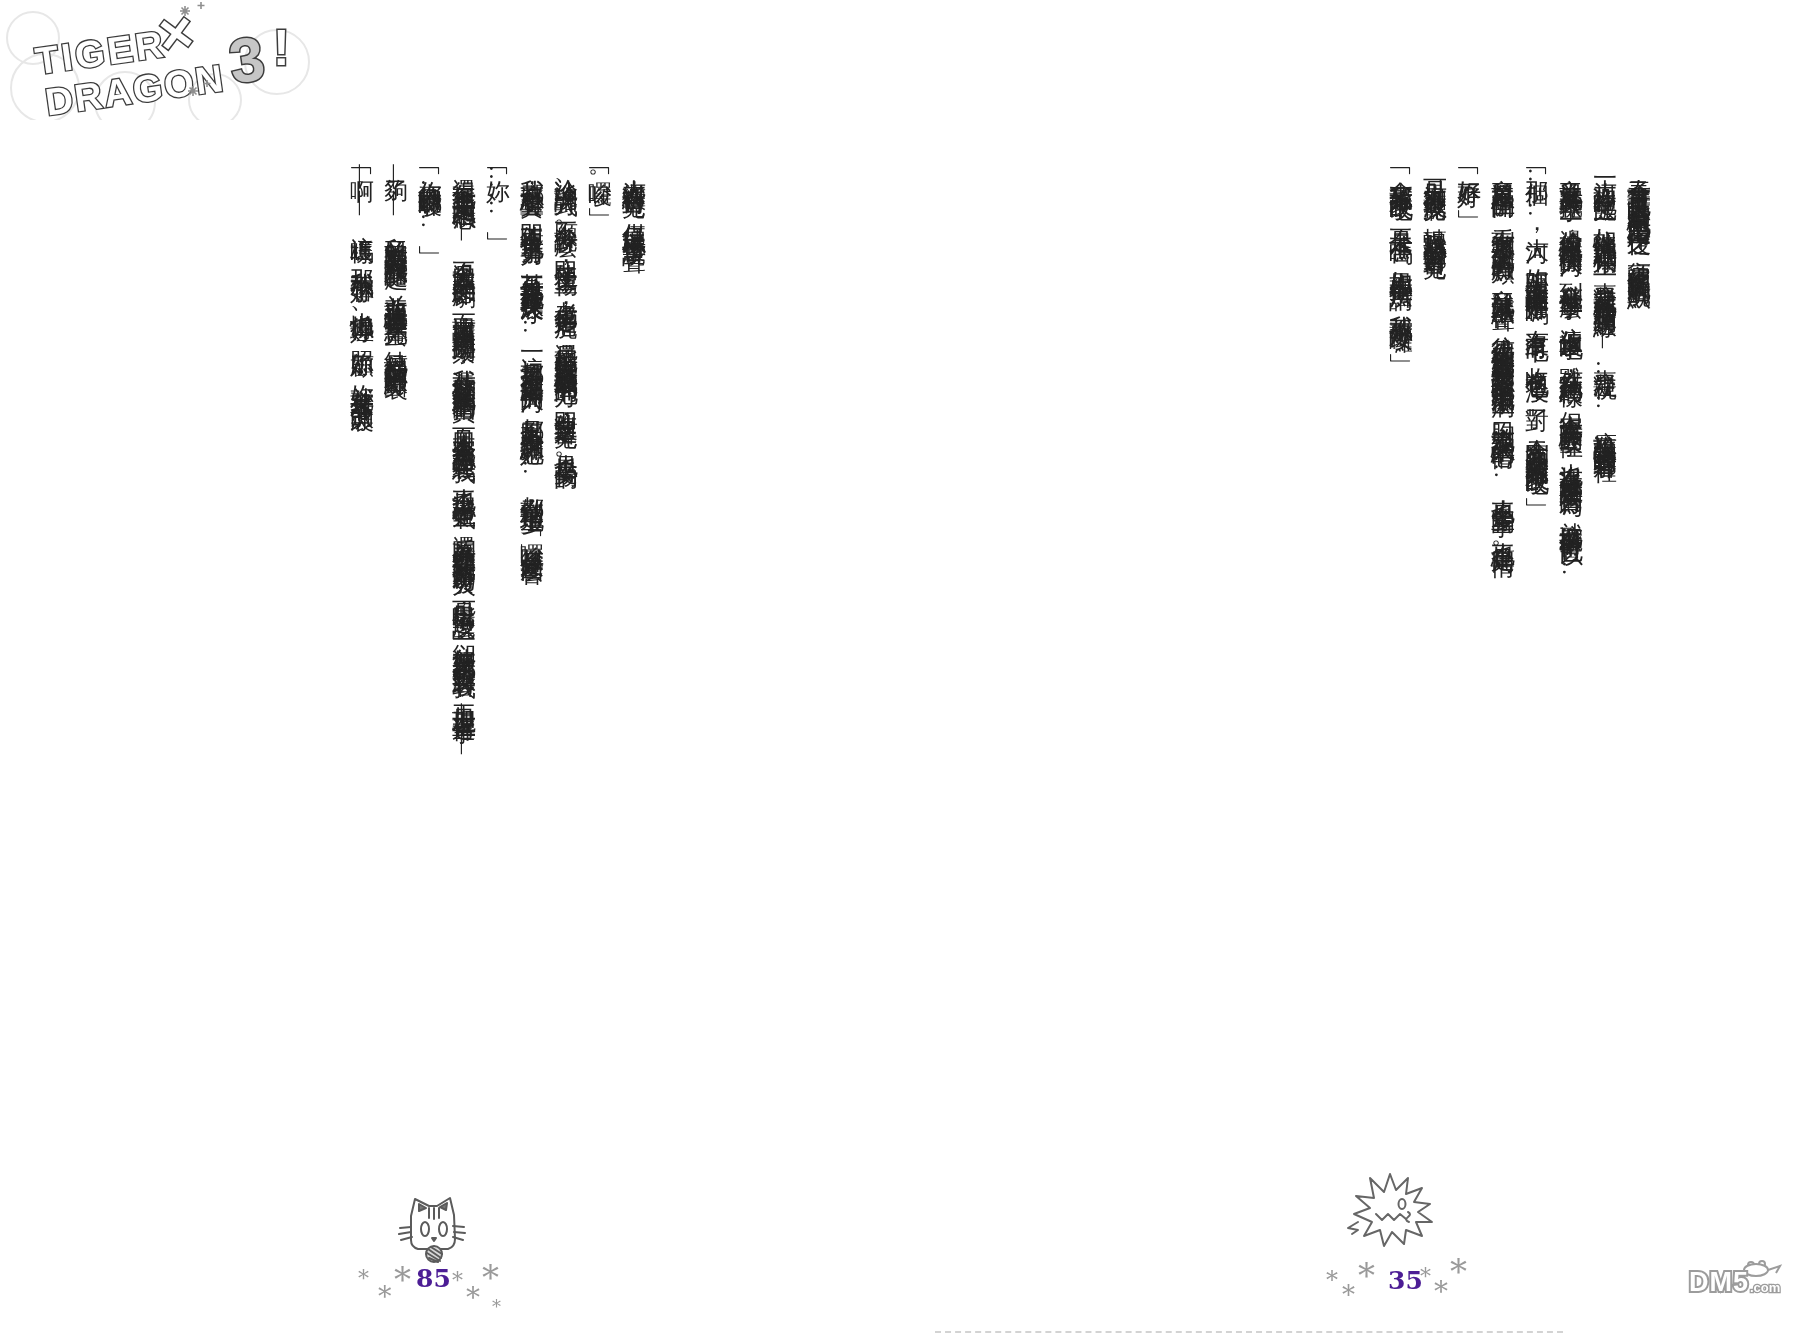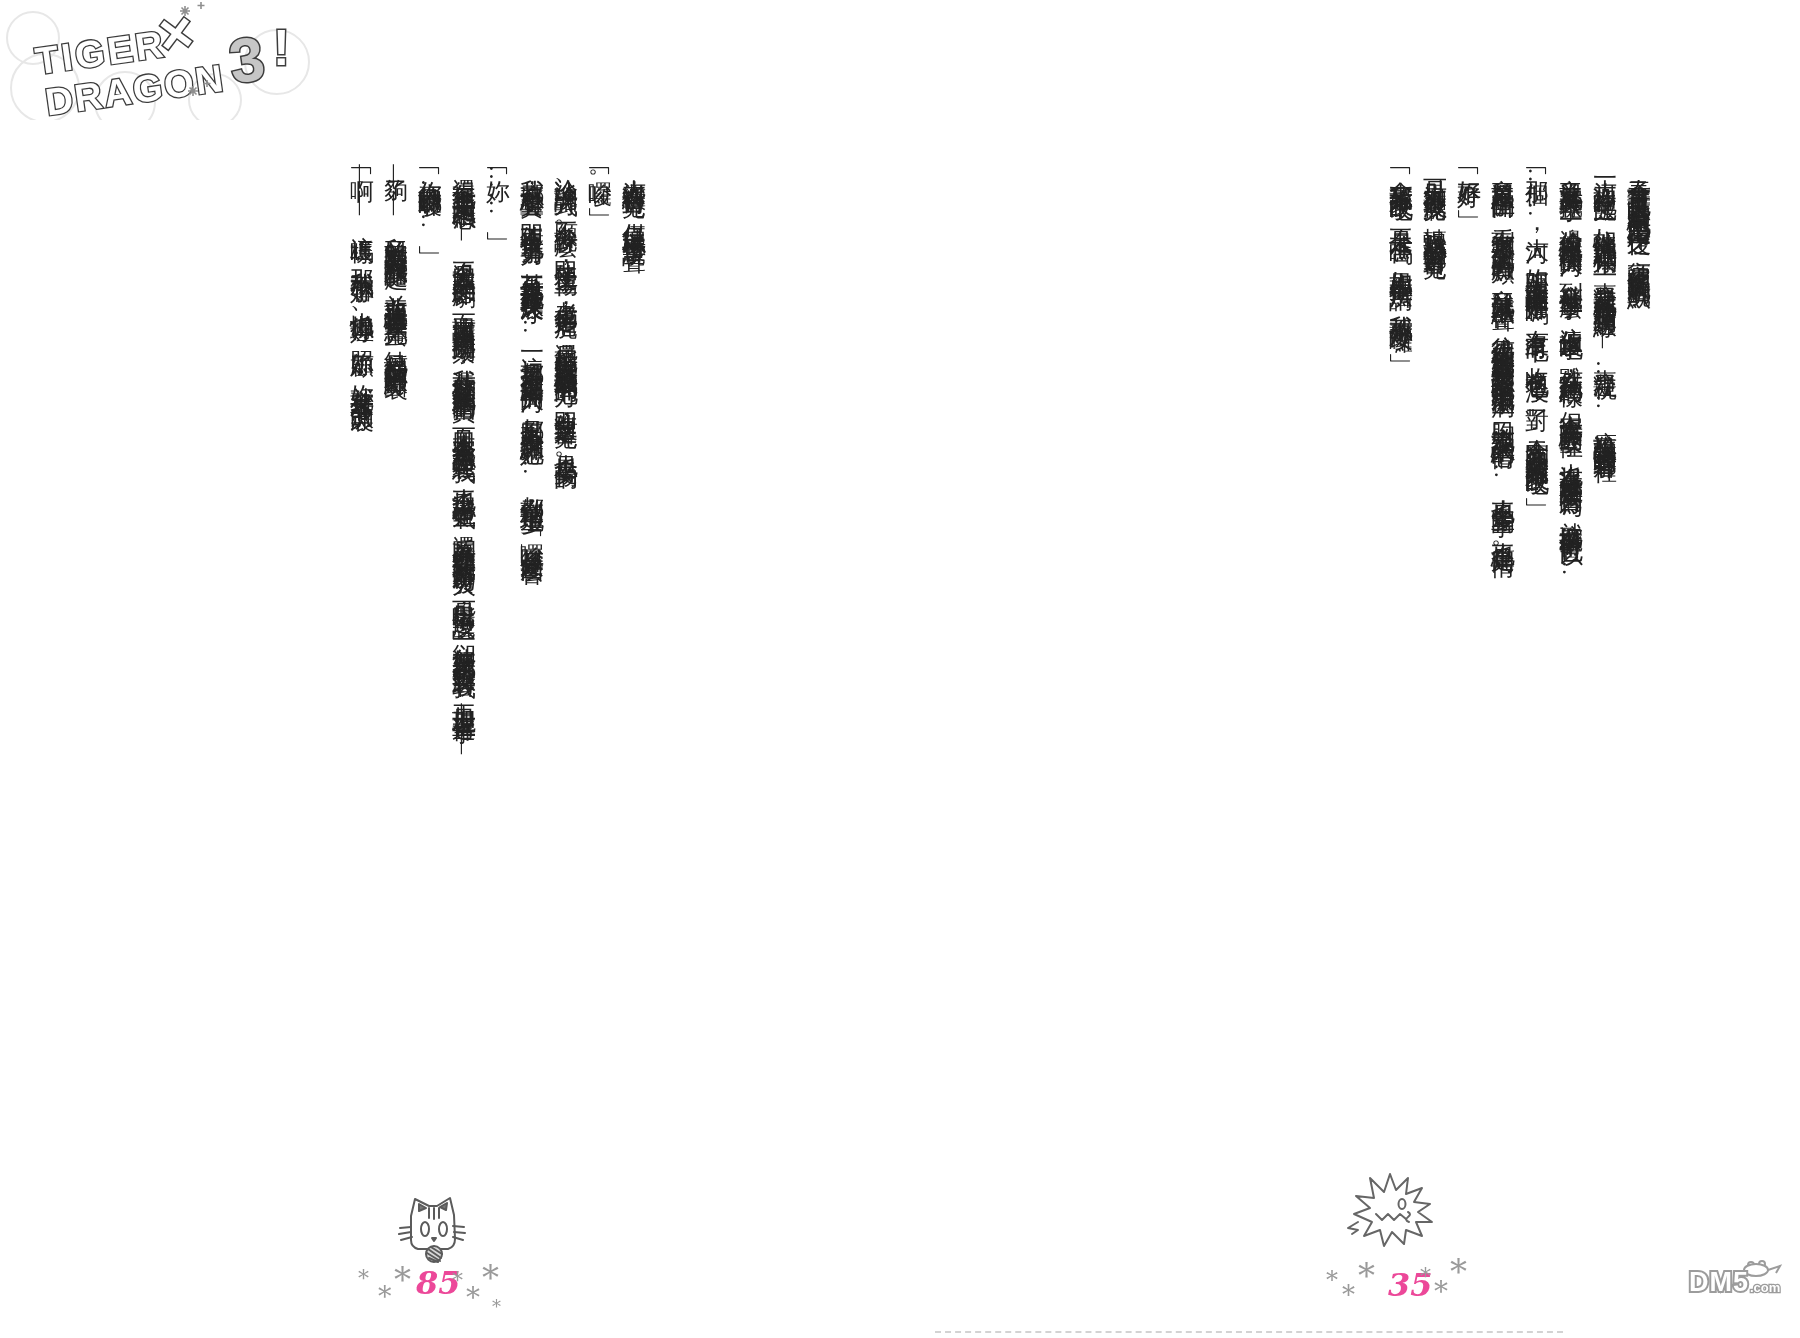--- a/index.html
+++ b/index.html
@@ -18,22 +18,22 @@
     letter-spacing:2.3px;      
     color:#222;
   }
   .vtext p{margin:0;padding:0;text-indent:2em;}
   .page-right-text{left:1172px;top:112px;height:1058px;width:484px;}
   .page-left-text{left:103px;top:112px;height:1058px;width:548px;}
 
   .page-number{
     position:absolute;
     font-family:"DejaVu Serif",serif;
-    font-style:italic;font-weight:bold;
-    font-size:32px;color:#ec4899;
+    font-weight:bold;
+    font-size:25px;color:#4c1d95;
   }
   .pn-left{left:416px;top:1264px;}
   .pn-right{left:1388px;top:1266px;}
 
   .mascot{position:absolute;}
   .mascot-cat{left:398px;top:1192px;}
   .mascot-dragon{left:1346px;top:1170px;}
 
   .sparkle{position:absolute;color:#9a9a9a;font-family:"DejaVu Serif",serif;line-height:1;}
   .sparkle::before{content:"*";}

